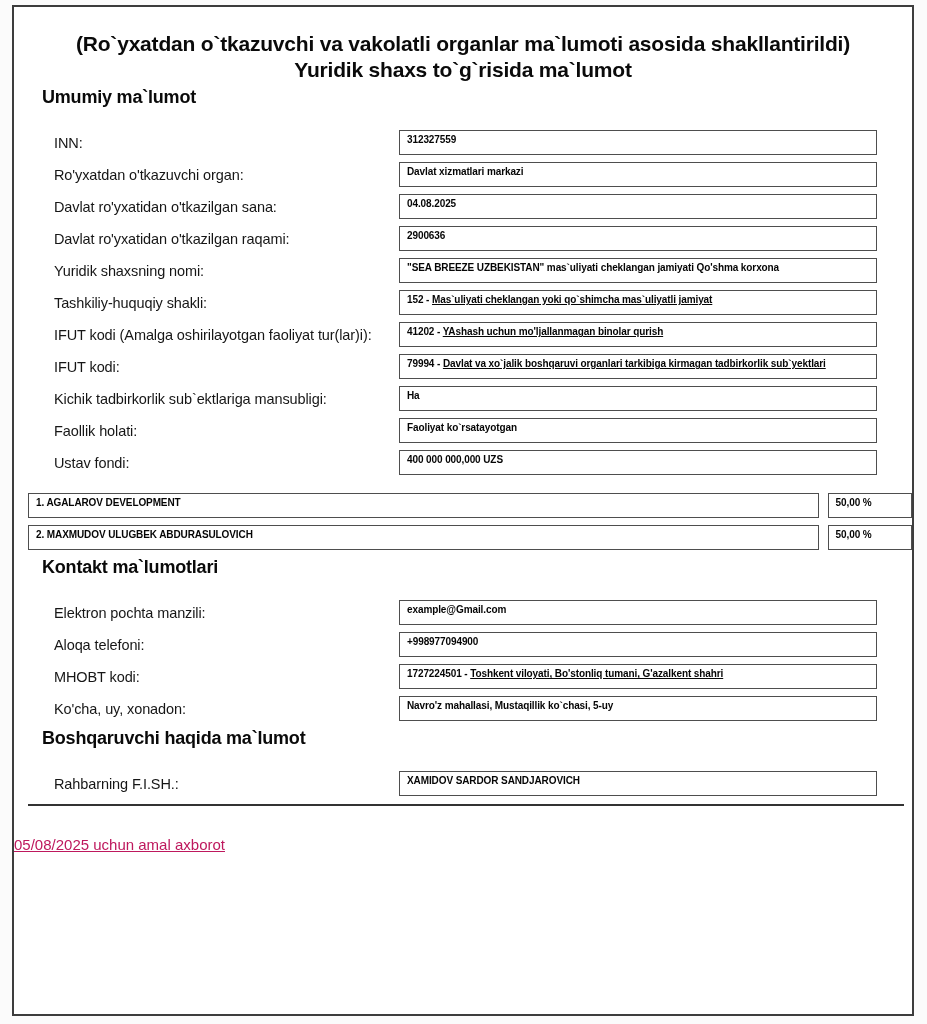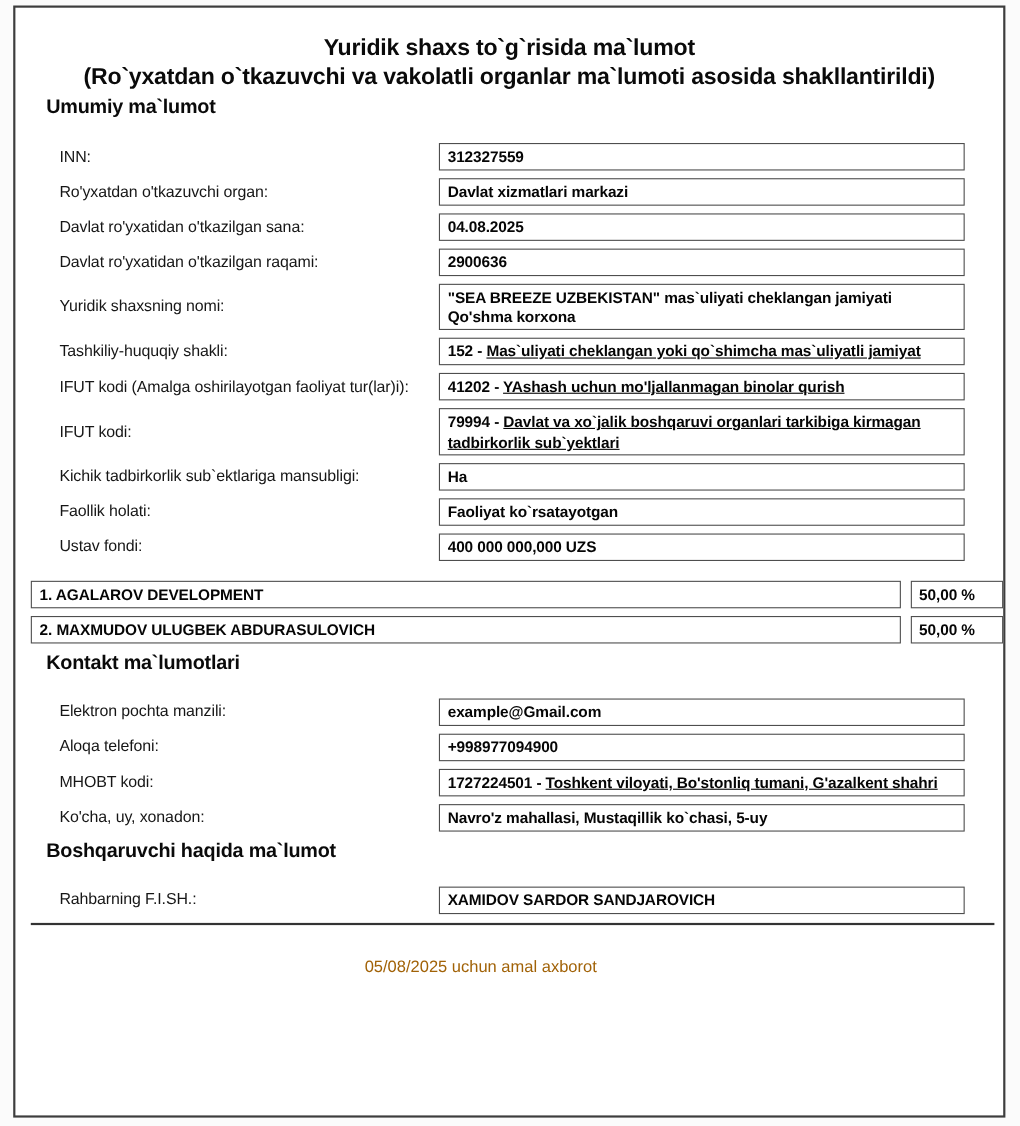--- a/index.html
+++ b/index.html
@@ -59,21 +59,21 @@
     font-size: 14.5px;
     color: #161616;
     letter-spacing: -0.1px;
     line-height: 1.25;
   }
   .box {
     box-sizing: border-box;
     border: 1.6px solid #4e4e4e;
     background: #fff;
     padding: 2px 7px;
-    font-size: 14px;
+    font-size: 10px;
     font-weight: bold;
     color: #050505;
     line-height: 1.3;
     letter-spacing: -0.1px;
   }
   .row-value {
     width: 478px;
     min-height: 25px;
   }
   .linked {
@@ -95,34 +95,35 @@
     width: 85px;
     min-height: 25px;
   }
   .hr {
     border: none;
     border-top: 2px solid #333;
     margin: 8px 8px 0 14px;
   }
   .footer {
     margin: 30px 52px 0 0;
-    text-align: center;
+    text-align: left;
     font-size: 15px;
-    color: #a16207;
+    color: #be185d;
+    text-decoration: underline;
   }
 </style>
 </head>
 <body>
 
 <div class="page">
   <div class="doc">
 
     <div class="title">
+      <div>(Ro`yxatdan o`tkazuvchi va vakolatli organlar ma`lumoti asosida shakllantirildi)</div>
       <div>Yuridik shaxs to`g`risida ma`lumot</div>
-      <div>(Ro`yxatdan o`tkazuvchi va vakolatli organlar ma`lumoti asosida shakllantirildi)</div>
     </div>
 
     <div class="section-heading h-first">Umumiy ma`lumot</div>
 
     <div class="rows">
       <div class="row">
         <div class="row-label">INN:</div>
         <div class="box row-value">312327559</div>
       </div>
       <div class="row">

